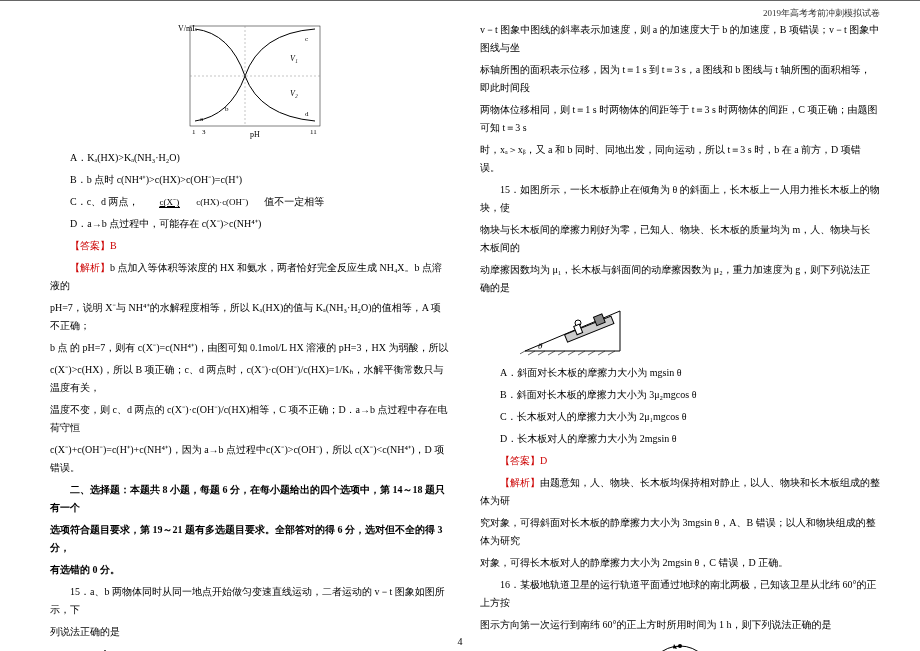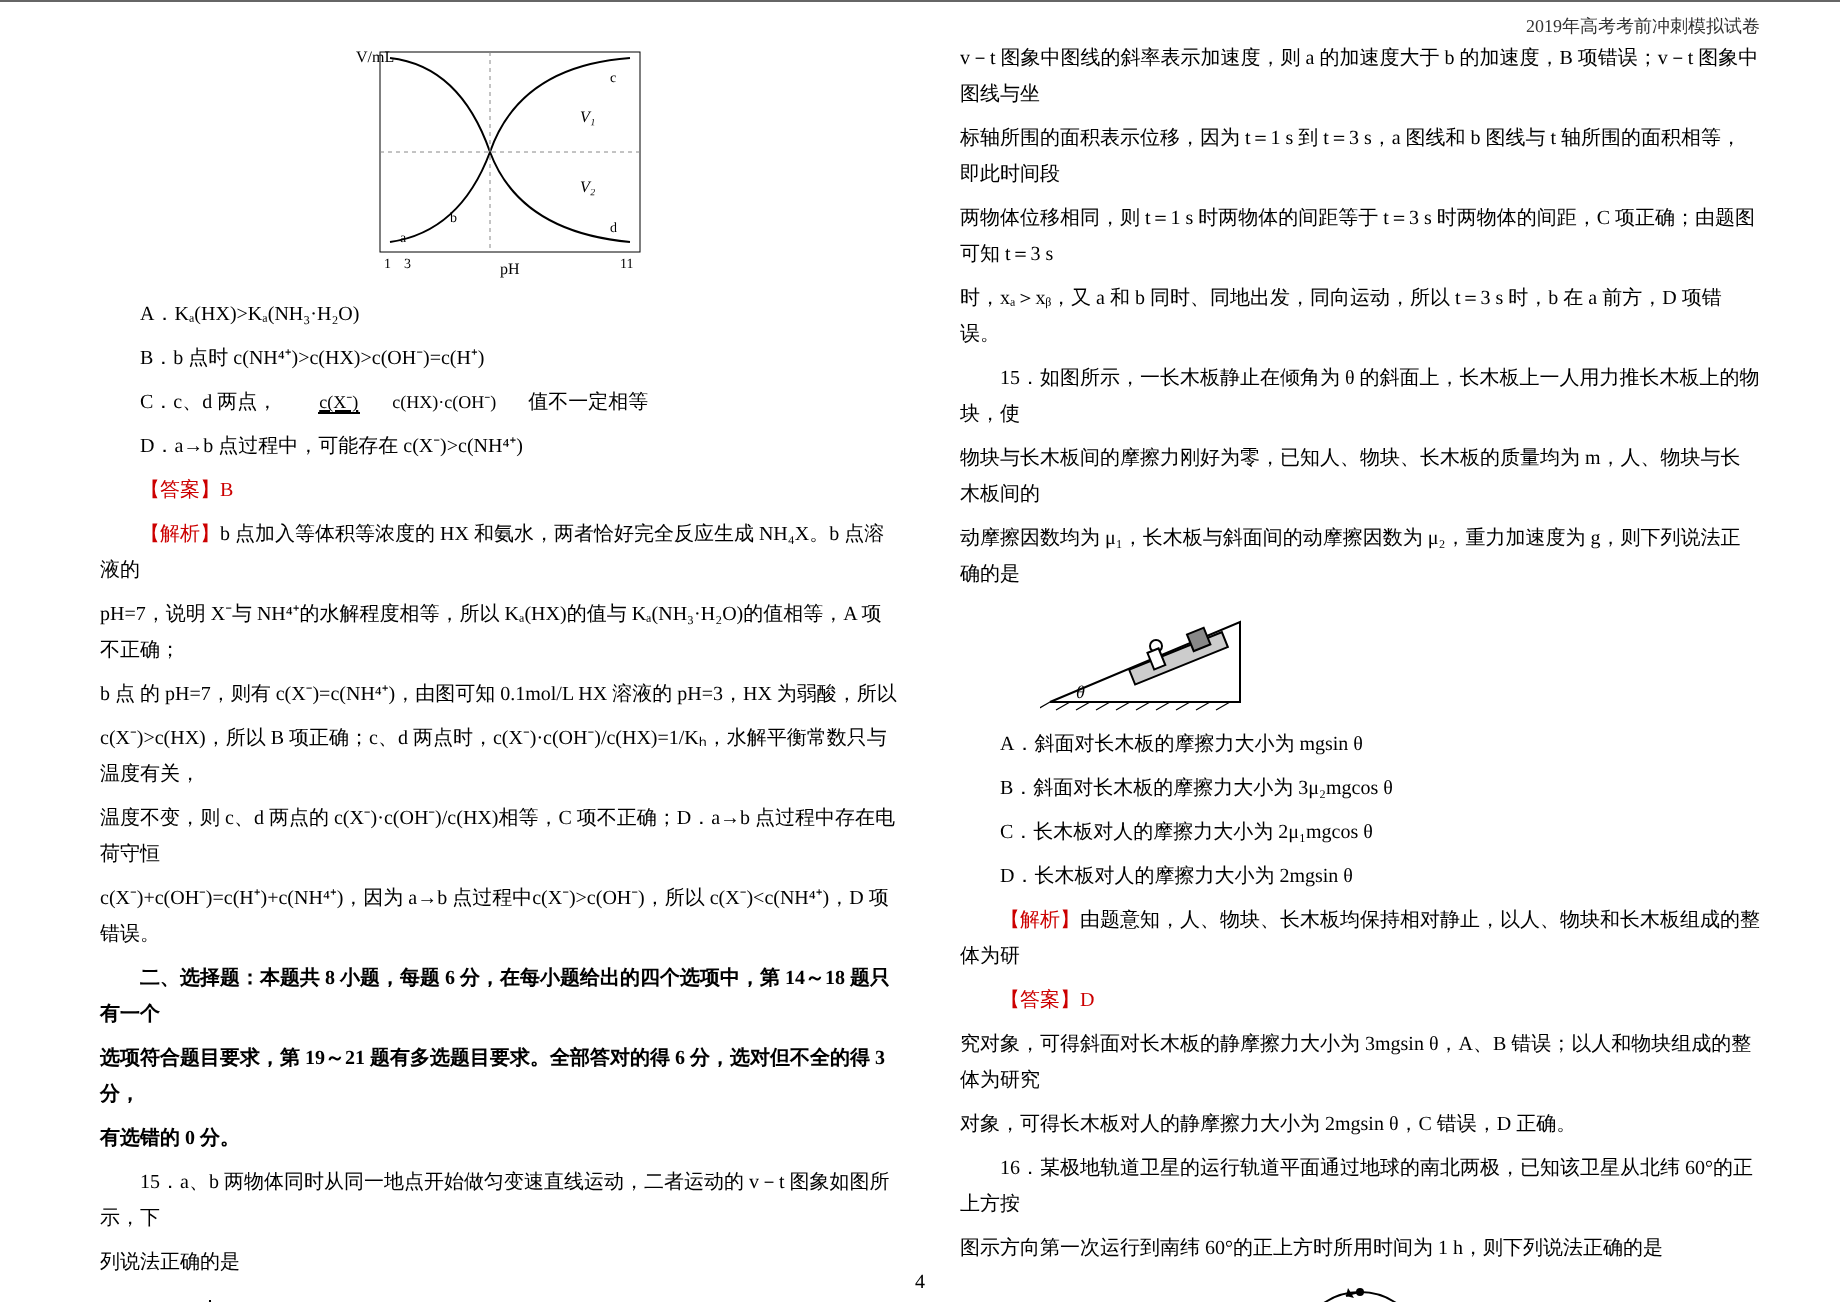--- a/index.html
+++ b/index.html
@@ -162,24 +162,24 @@
           <rect x="75" y="14" width="9" height="9" fill="#888" stroke="#000" transform="rotate(-22 80 19)"></rect>
           <text x="18" y="48" font-size="9" font-style="italic">θ</text>
         </svg>
       </div>
 
       <div class="para">A．斜面对长木板的摩擦力大小为 mgsin θ</div>
       <div class="para">B．斜面对长木板的摩擦力大小为 3μ₂mgcos θ</div>
       <div class="para">C．长木板对人的摩擦力大小为 2μ₁mgcos θ</div>
       <div class="para">D．长木板对人的摩擦力大小为 2mgsin θ</div>
 
+      <div class="para red">【答案】D</div>
       <div class="para">
         <span class="red">【解析】</span><span>由题意知，人、物块、长木板均保持相对静止，以人、物块和长木板组成的整体为研</span>
       </div>
-      <div class="para red">【答案】D</div>
       <div class="para no-indent">究对象，可得斜面对长木板的静摩擦力大小为 3mgsin θ，A、B 错误；以人和物块组成的整体为研究</div>
       <div class="para no-indent">对象，可得长木板对人的静摩擦力大小为 2mgsin θ，C 错误，D 正确。</div>
 
       <div class="para">16．某极地轨道卫星的运行轨道平面通过地球的南北两极，已知该卫星从北纬 60°的正上方按</div>
       <div class="para no-indent">图示方向第一次运行到南纬 60°的正上方时所用时间为 1 h，则下列说法正确的是</div>
 
       <div class="img-box">
         <svg width="90" height="80">
           <circle cx="45" cy="40" r="32" fill="none" stroke="#000"></circle>
           <circle cx="45" cy="40" r="16" fill="#ddd" stroke="#000"></circle>

